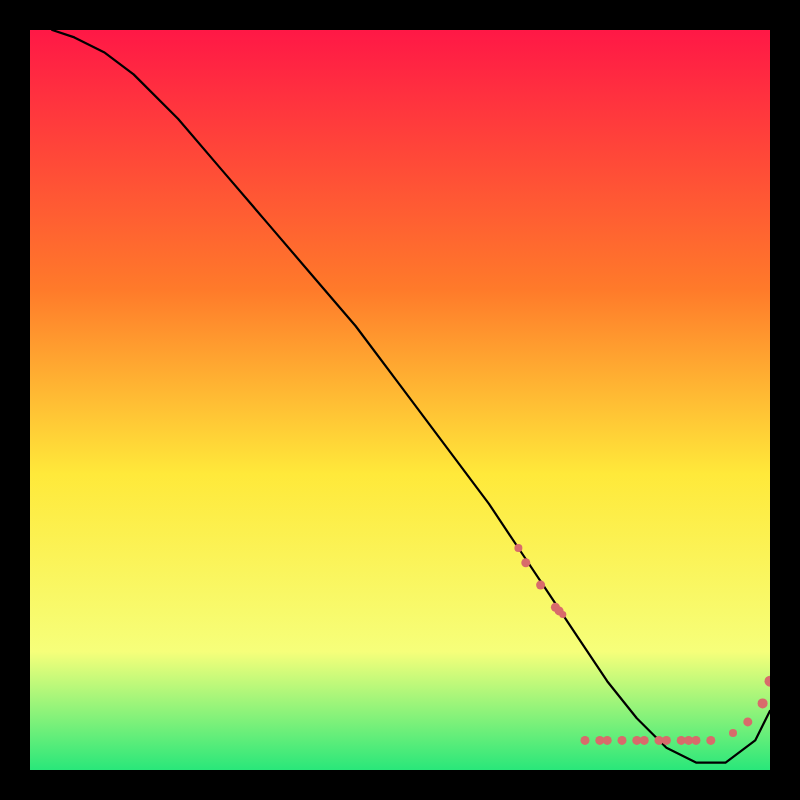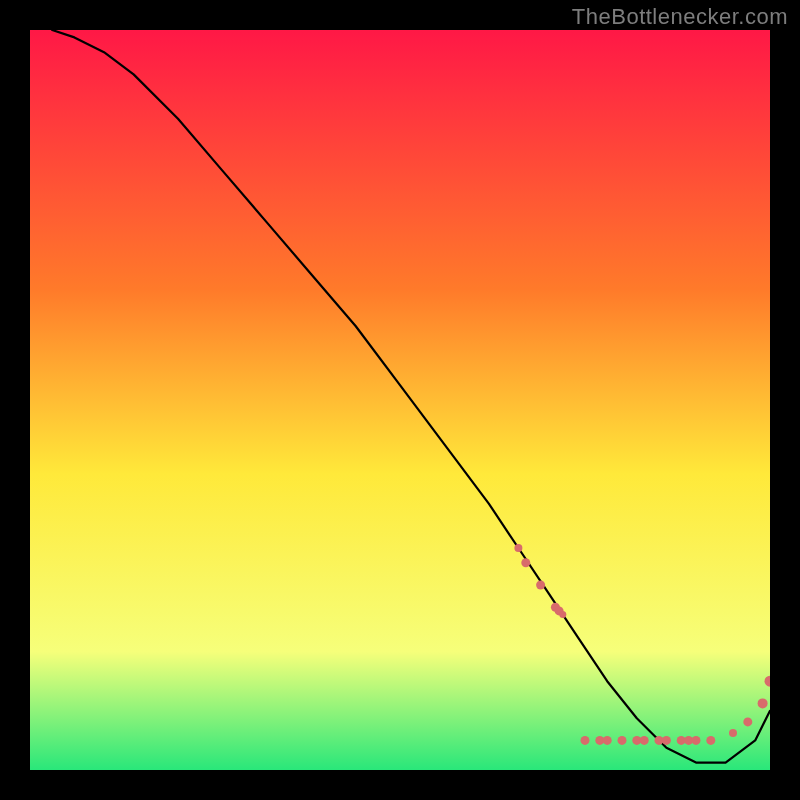--- a/index.html
+++ b/index.html
@@ -39,21 +39,20 @@
     top: 0;
     width: 740px;
     height: 740px;
     display: block;
   }
 </style>
 </head>
 <body>
 
 <div class="stage">
-  <div class="attribution">TheBottlenecker.com</div>
 
   <div class="plot">
     <svg id="bg-svg" viewBox="0 0 740 740" preserveAspectRatio="none">
       <defs>
         <linearGradient id="bg-grad" x1="0" y1="0" x2="0" y2="1">
             <stop offset="0%" stop-color="#ff1846"></stop>
             <stop offset="35%" stop-color="#ff7a2a"></stop>
             <stop offset="60%" stop-color="#ffe93a"></stop>
             <stop offset="84%" stop-color="#f6ff7a"></stop>
             <stop offset="100%" stop-color="#29e77a"></stop>

